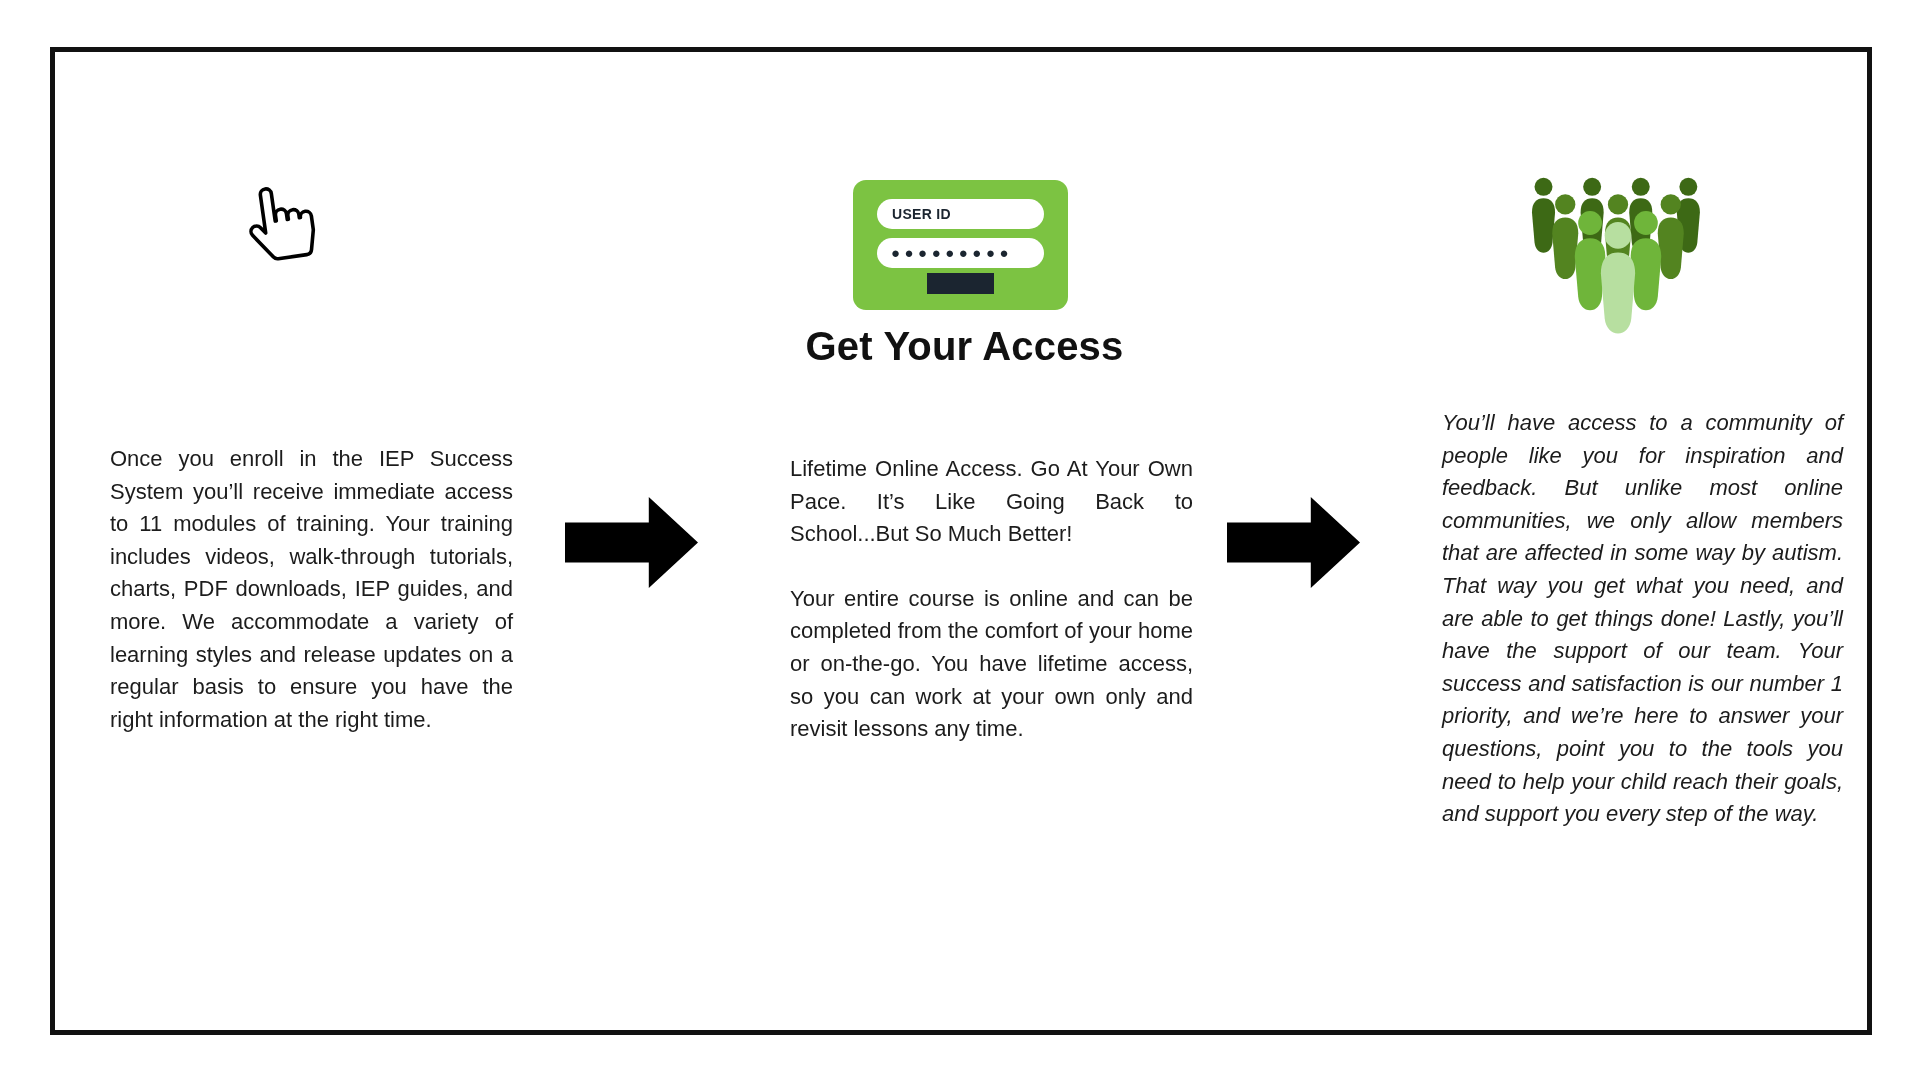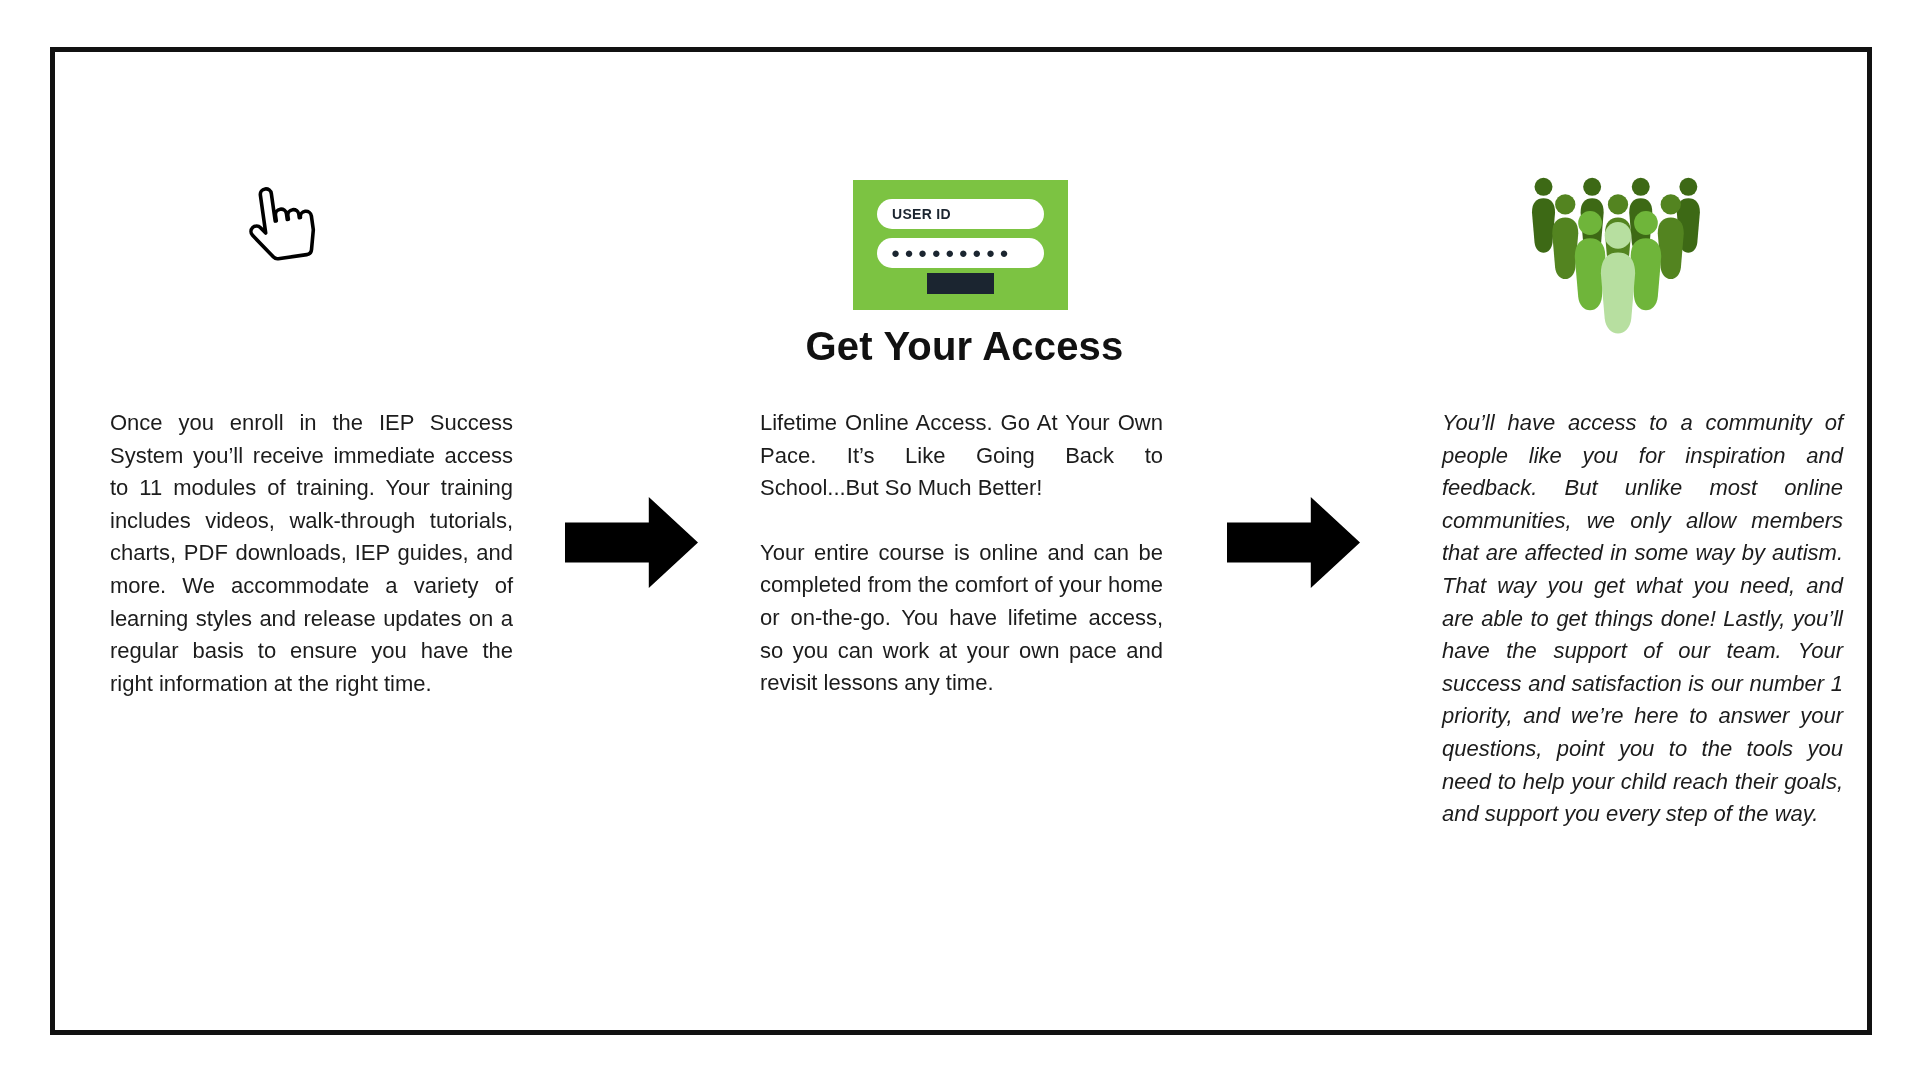--- a/index.html
+++ b/index.html
@@ -7,22 +7,22 @@
   .frame{position:absolute;left:50px;top:47px;width:1822px;height:988px;border:5px solid #111;box-sizing:border-box;}
 
   
   .heading{position:absolute;top:324px;margin:0;font-size:40px;font-weight:700;color:#111;text-align:center;letter-spacing:.2px;}
   .h1{left:110px;width:403px;}
   .h2{left:763px;width:403px;}
   .h3{left:1422px;width:401px;}
 
   
   .body-text{position:absolute;top:407px;margin:0;font-size:22px;line-height:32.6px;color:#1c1c1c;text-align:justify;}
-  .p1{left:110px;width:403px;}
-  .p2{left:760px;width:403px;}
+  .p1{left:110px;width:403px;margin-top:36px;}
+  .p2{left:790px;width:403px;margin-top:46px;}
   .p3{left:1442px;width:401px;font-style:italic;}
   .body-text p{margin:0;}
   .body-text p + p{margin-top:32px;}
 
   
   .arrow{position:absolute;top:497px;width:133px;height:91px;background:#000;
     clip-path:polygon(0 28%,63% 28%,63% 0,100% 50%,63% 100%,63% 72%,0 72%);}
   .arrow-1{left:565px;}
   .arrow-2{left:1227px;}
 
@@ -31,21 +31,21 @@
   .signup-btn{position:absolute;left:8px;top:2px;width:188px;height:55px;
     background:linear-gradient(180deg,#6ac338 0%,#55b129 100%);
     border-bottom:13px solid #2c7a15;border-radius:11px;
     box-shadow:-8px 7px 0 0 #161616;
     display:flex;align-items:center;justify-content:center;}
   .signup-label{font-size:25px;font-weight:700;color:#fff;letter-spacing:.4px;white-space:nowrap;
     text-shadow:0 2px 1px rgba(25,70,5,.55),0 0 2px rgba(25,70,5,.45);}
   .cursor-svg{position:absolute;left:34px;top:36px;width:62px;height:73px;transform:rotate(-8deg);overflow:visible;}
 
   
-  .login-panel{position:absolute;left:853px;top:180px;width:215px;height:130px;background:#7cc342;}
+  .login-panel{position:absolute;left:853px;top:180px;width:215px;height:130px;background:#7cc342;border-radius:13px;}
   .login-pill{position:absolute;left:24px;width:167px;height:30px;background:#fff;border-radius:15px;
     display:flex;align-items:center;box-sizing:border-box;}
   .pill-user{top:19px;padding-left:15px;}
   .user-label{font-size:14px;font-weight:600;color:#1b2530;letter-spacing:.3px;}
   .pill-pass{top:58px;padding-left:14px;}
   .pass-dots{font-size:15px;color:#1b2530;letter-spacing:4.5px;line-height:1;transform:translateY(-1px);}
   .login-submit{position:absolute;left:74px;top:93px;width:67px;height:21px;background:#1b2530;}
 
   
   .people-svg{position:absolute;left:1528px;top:170px;width:180px;height:166px;}
@@ -72,21 +72,21 @@
       <span class="user-label">USER ID</span>
     </div>
     <div class="login-pill pill-pass">
       <span class="pass-dots">●●●●●●●●●</span>
     </div>
     <div class="login-submit"></div>
   </div>
   <h2 class="heading h2">Get Your Access</h2>
   <div class="body-text p2">
     <p>Lifetime Online Access. Go At Your Own Pace. It’s Like Going Back to School...But So Much Better!</p>
-    <p>Your entire course is online and can be completed from the comfort of your home or on-the-go. You have lifetime access, so you can work at your own pace and revisit lessons any time.</p>
+    <p>Your entire course is online and can be completed from the comfort of your home or on-the-go. You have lifetime access, so you can work at your own only and revisit lessons any time.</p>
   </div>
 
   <div class="arrow arrow-2"></div>
 
   <svg class="people-svg" viewBox="0 0 174 160">
     <defs>
       <g id="person">
         <circle cx="30" cy="15" r="14"></circle>
         <path d="M12 55 C12 40 19 33 30 33 C41 33 48 40 48 55 L44 102 C43 112 37 118 30 118 C23 118 17 112 16 102 Z"></path>
       </g>

